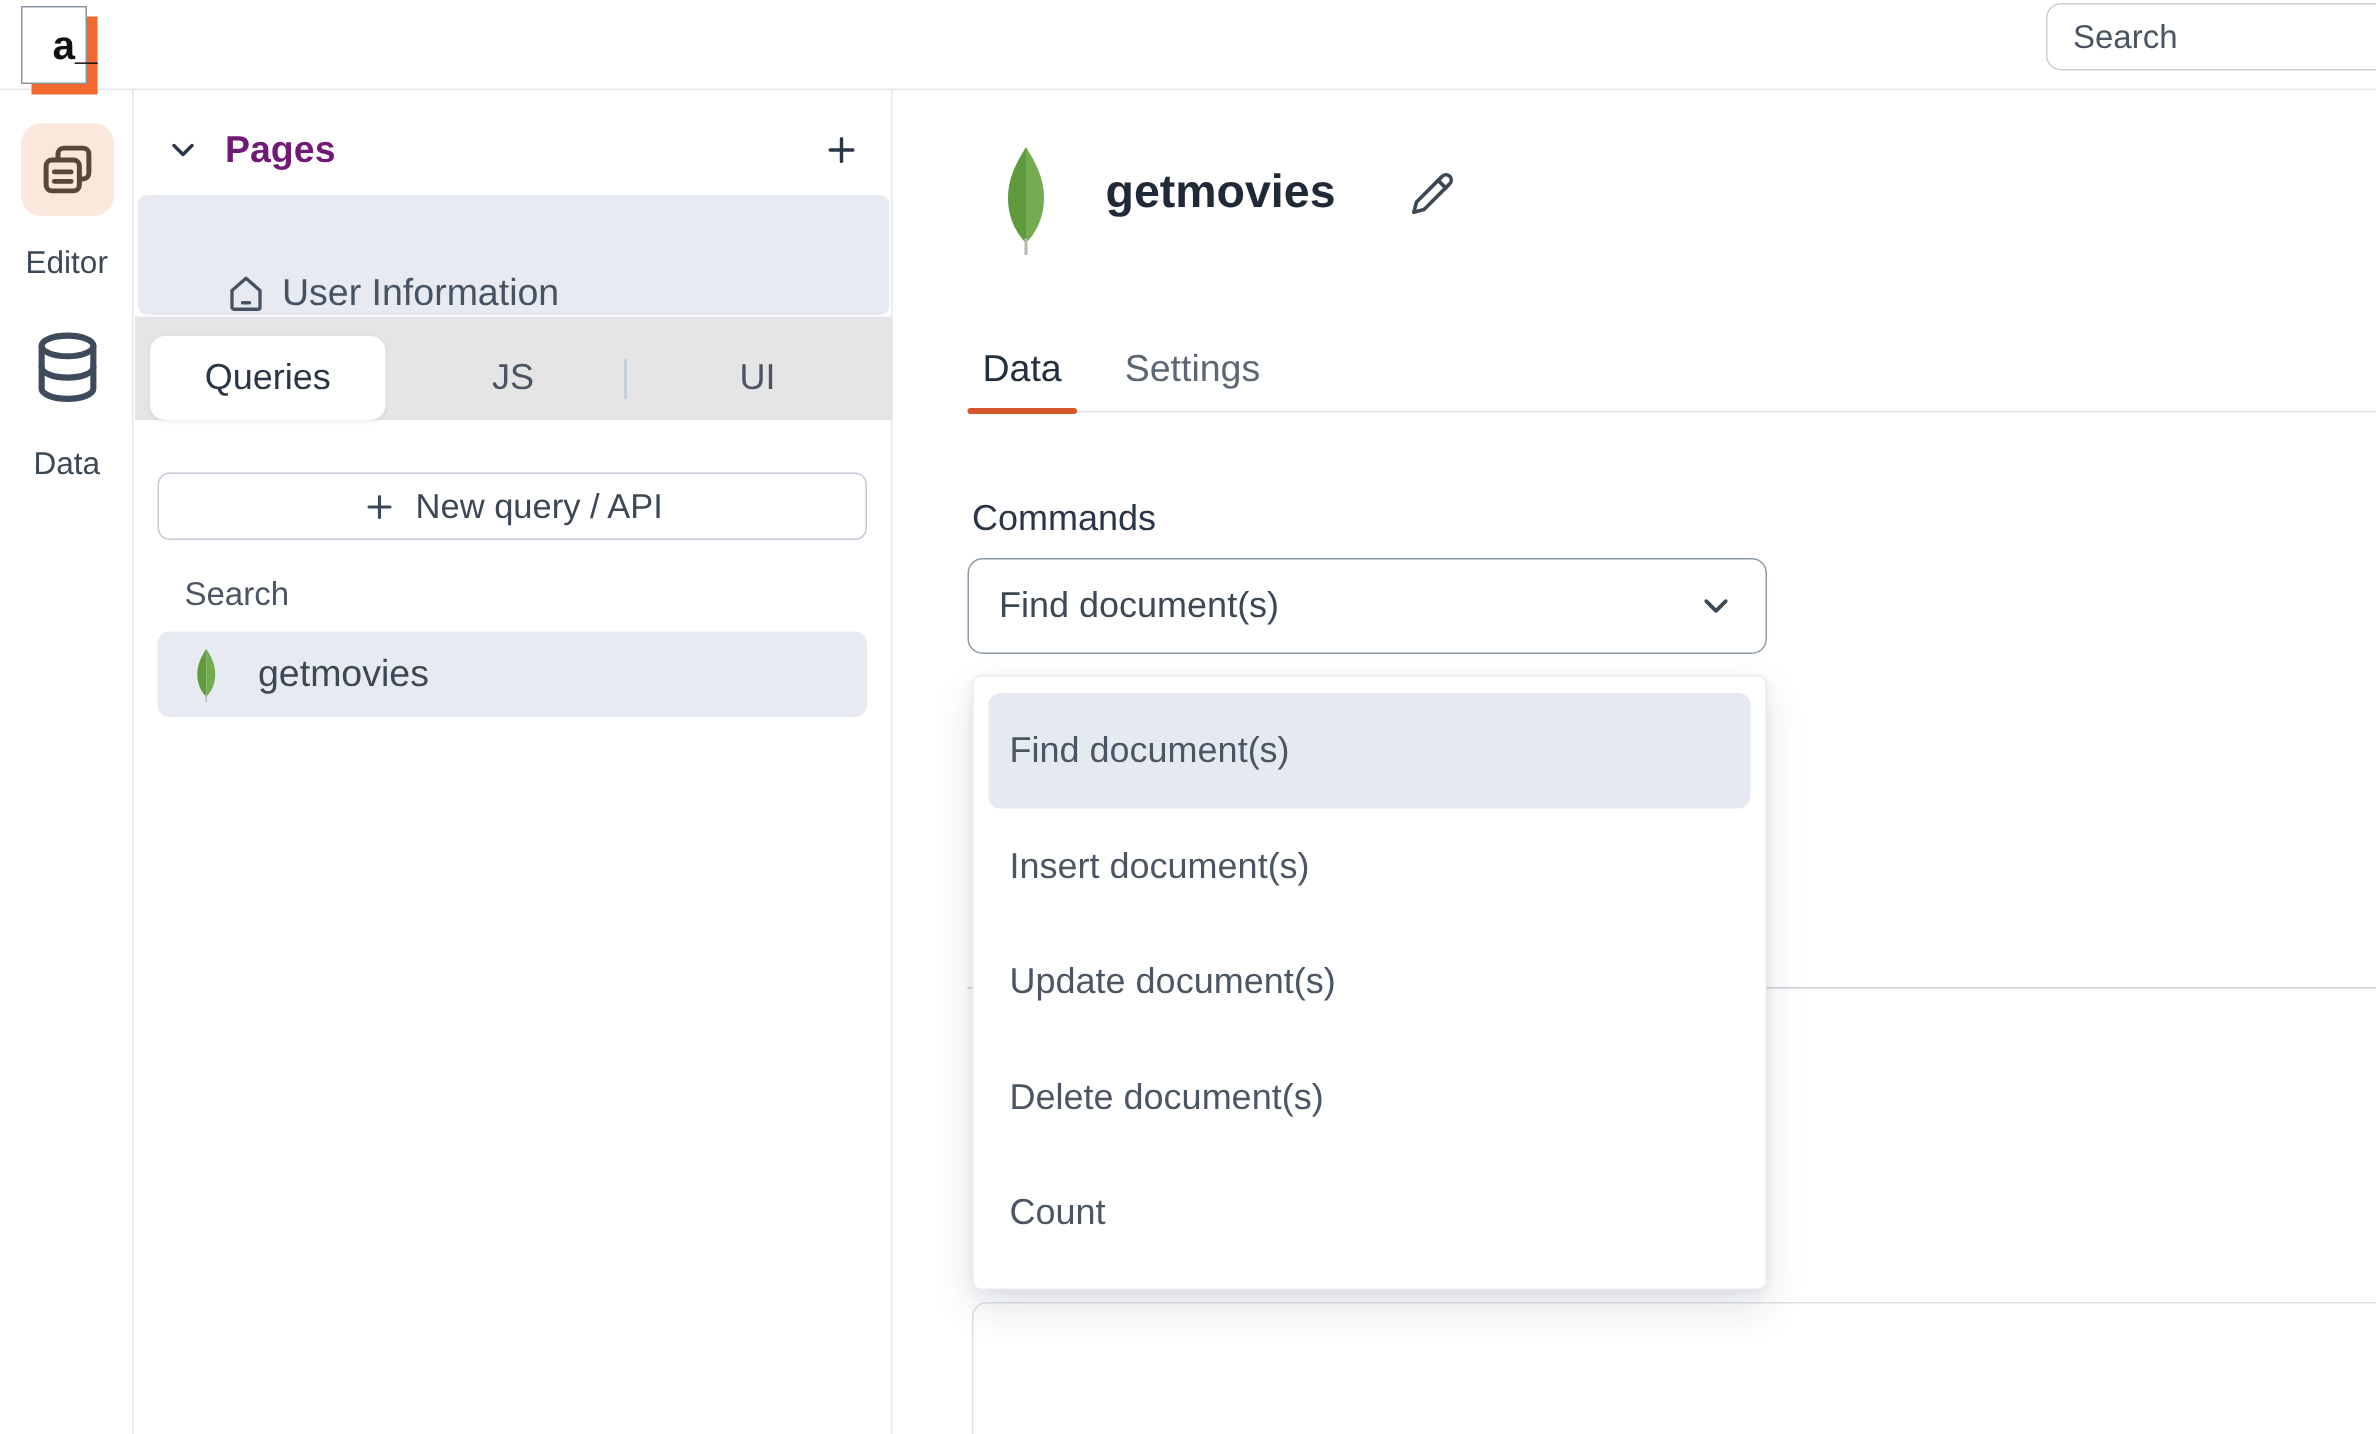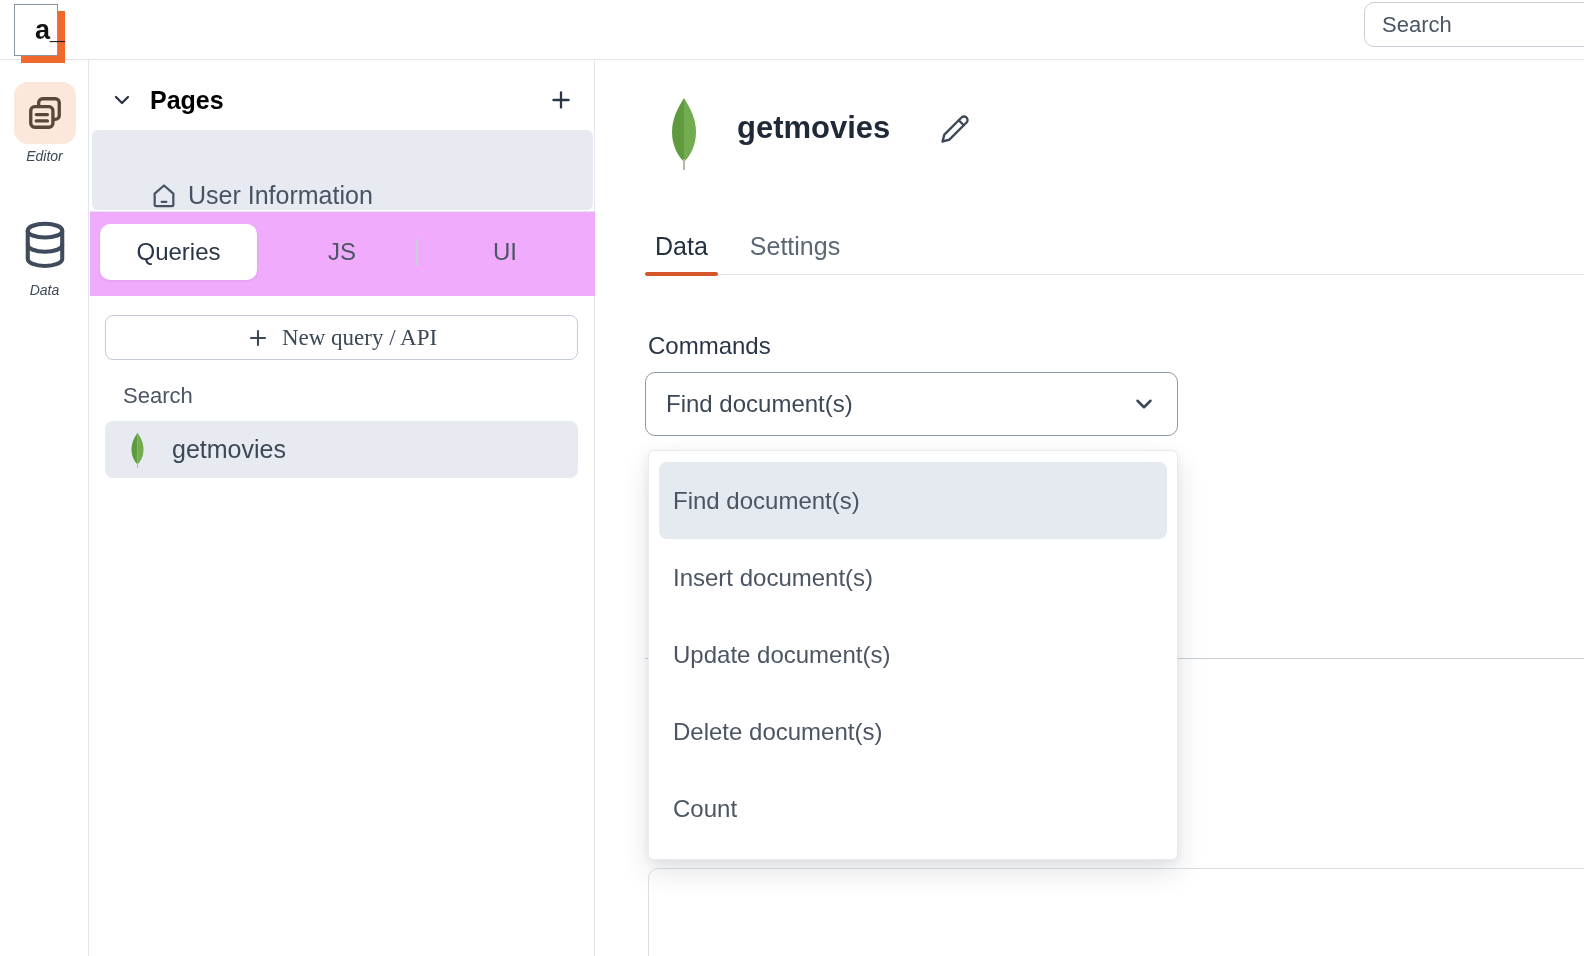--- a/index.html
+++ b/index.html
@@ -34,50 +34,50 @@
   .rail{position:absolute; left:0; top:60px; width:89px; height:896px; background:#fff;
     border-right:1px solid var(--panel-border); z-index:5;}
   .rail-item{position:absolute; left:0; width:89px; display:flex; flex-direction:column;
     align-items:center; cursor:pointer;}
   .rail-item.editor{top:22px;}
   .rail-item.data{top:156px;}
   .rail-iconbox{width:62px; height:62px; border-radius:14px; display:flex; align-items:center;
     justify-content:center;}
   .rail-item.editor .rail-iconbox{background:var(--rail-active-bg);}
   .rail-item.data .rail-iconbox{height:62px;}
-  .rail-label{margin-top:4px; font-size:14px; color:#3d4856;font-style:italic;}
+  .rail-label{margin-top:20px; font-size:21px; color:#3d4856;}
 
   
   .pages{position:absolute; left:90px; top:60px; width:505px; height:896px; background:#fff;
     border-right:1px solid var(--panel-border); z-index:5;}
   .pages-header{position:absolute; left:0; top:14px; width:100%; height:52px; display:flex;
     align-items:center; padding:0 20px;}
   .pages-header .chev{cursor:pointer; display:flex;}
-  .pages-header .ph-title{margin-left:16px; font-size:25px; font-weight:600; color:#000000; flex:1;}
+  .pages-header .ph-title{margin-left:16px; font-size:25px; font-weight:600; color:#701a75; flex:1;}
   .pages-header .plus{cursor:pointer; display:flex;}
   .page-item{position:absolute; left:2px; top:70px; width:501px; height:80px;
     background:var(--selected-row-bg); border-radius:6px; display:flex; align-items:flex-end;
     padding-left:58px; gap:10px; font-size:25px; color:#475363; cursor:pointer;}
   .pages-divider{position:absolute; left:0; top:151px; width:100%; height:1px;
     background:var(--panel-border);}
-  .segmented{position:absolute; left:0; top:152px; width:505px; height:84px; background:#f0abfc;}
+  .segmented{position:absolute; left:0; top:152px; width:505px; height:68px; background:#e5e5e5;}
   .seg-pill{position:absolute; left:10px; top:12px; width:157px; height:56px; border-radius:10px;
     background:#fff; box-shadow:0 1px 3px rgba(20,30,50,.08); display:flex; align-items:center;
     justify-content:center; font-size:24px; color:#2a3547; cursor:pointer; border:none;
     font-family:inherit;}
   .seg-tab{position:absolute; top:0; height:80px; line-height:80px; text-align:center;
     font-size:24px; color:var(--text-medium); cursor:pointer; background:none; border:none;
     font-family:inherit;}
   .seg-js{left:207px; width:90px;}
   .seg-ui{left:370px; width:90px;}
   .seg-sep{position:absolute; left:326px; top:27px; width:2px; height:27px; background:#c7cfda;}
   .new-query{position:absolute; left:15px; top:255px; width:473px; height:45px; background:#fff;
     border:1.5px solid #c4ccd7; border-radius:8px; display:flex; align-items:center;
     justify-content:center; gap:12px; font-size:23px; color:#3d4856; cursor:pointer;
-    font-family:Liberation Serif, serif;}
+    font-family:Liberation Sans, sans-serif;}
   .group-label{position:absolute; left:33px; top:323px; font-size:22px; color:var(--text-medium);}
   .query-item{position:absolute; left:15px; top:361px; width:473px; height:57px;
     background:var(--selected-row-bg); border-radius:8px; display:flex; align-items:center;
     padding-left:24px; gap:26px; font-size:25px; color:#3d4856; cursor:pointer;}
 
   
   .main{position:absolute; left:596px; top:60px; width:988px; height:896px; background:#fff;}
   .main-leaf{position:absolute; left:71px; top:36px;}
   .main-title{position:absolute; left:141px; top:50px; font-size:31px; font-weight:700;
     color:#1f2937;}

